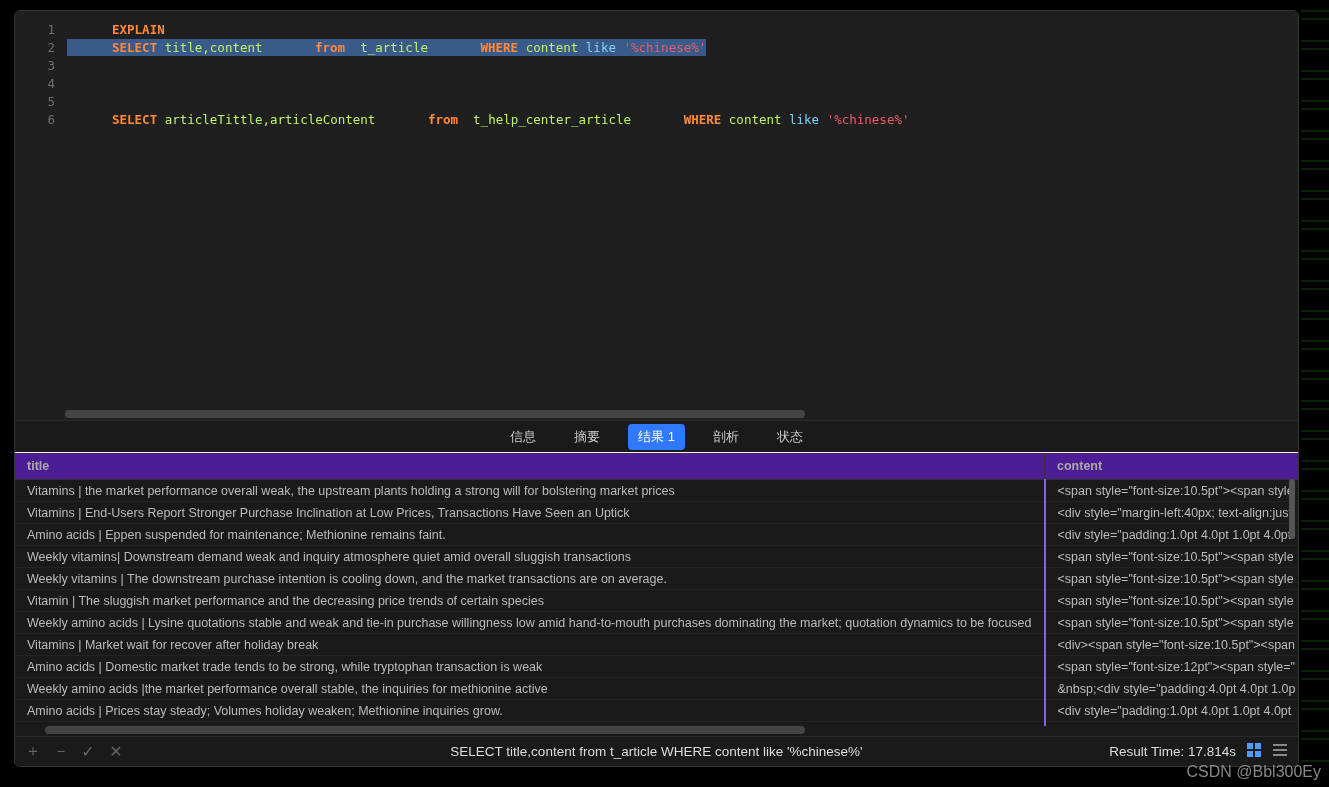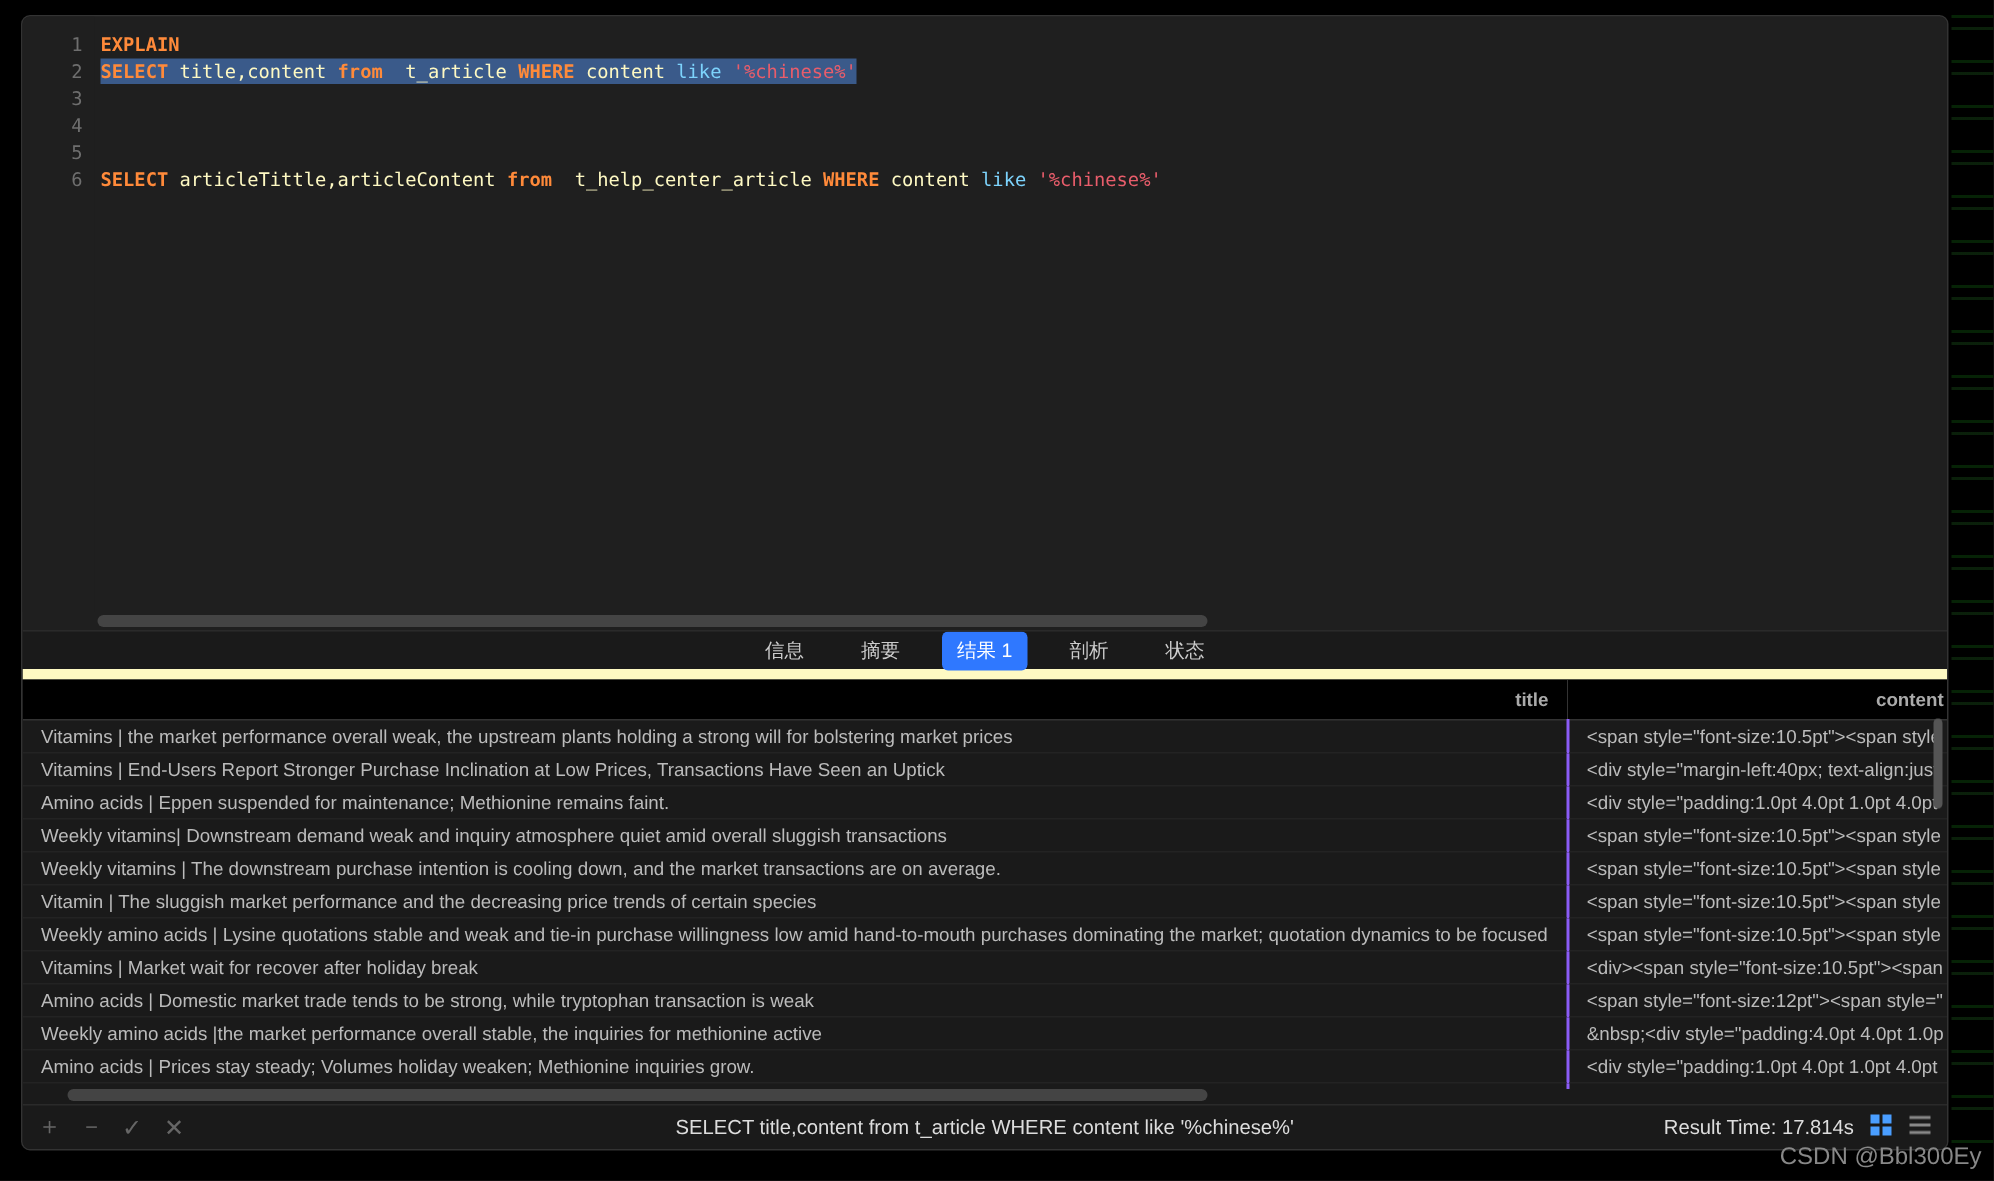--- a/index.html
+++ b/index.html
@@ -52,42 +52,42 @@
 .code {
   flex: 1;
   font-family: Menlo, Consolas, monospace;
   font-size: 12.5px;
   line-height: 18px;
   padding-top: 10px;
   padding-left: 4px;
   white-space: pre;
 }
 .line { height: 18px; }
-.kw { color: #ff8a3a; font-weight: bold; }
+.kw { color: #ff8a3a; font-weight: bold; margin-left: 45px; }
 .like { color: #7dd3fc; }
 .str { color: #e85d6b; }
-.plain { color: #fef9c3; }
+.plain { color: #bef264; }
 .sel { background: #3a5a8a; padding: 1px 0; }
 .editor-scrollbar {
   position: absolute;
   bottom: 2px;
   left: 50px;
   width: 740px;
   height: 8px;
   background: #444;
   border-radius: 4px;
 }
 .tabs {
   height: 32px;
   display: flex;
   justify-content: center;
   align-items: center;
   gap: 18px;
   background: #1a1a1a;
-  border-bottom: 7px solid #fef9c3;
+  border-bottom: 1px solid #fef9c3;
   font-size: 13px;
 }
 .tab {
   padding: 4px 10px;
   color: #ccc;
   cursor: pointer;
   border-radius: 4px;
 }
 .tab.active {
   background: #2f78ff;
@@ -99,29 +99,29 @@
   overflow: hidden;
   position: relative;
   background: #1a1a1a;
 }
 .table-wrap {
   height: calc(100% - 10px);
   overflow: auto;
 }
 table { width: 100%; border-collapse: collapse; }
 th {
-  text-align: right;
+  text-align: left;
   padding: 6px 12px;
   font-weight: 600;
   color: #aaa;
   font-size: 12.5px;
   border-bottom: 1px solid #333;
   position: sticky;
   top: 0;
-  background: #000000;
+  background: #4c1d95;
 }
 th:first-child { width: 1004px; border-right: 1px solid #333; }
 td {
   padding: 3.5px 12px;
   font-size: 12.5px;
   color: #bbb;
   border-bottom: 1px solid #232323;
   white-space: nowrap;
   overflow: hidden;
 }

